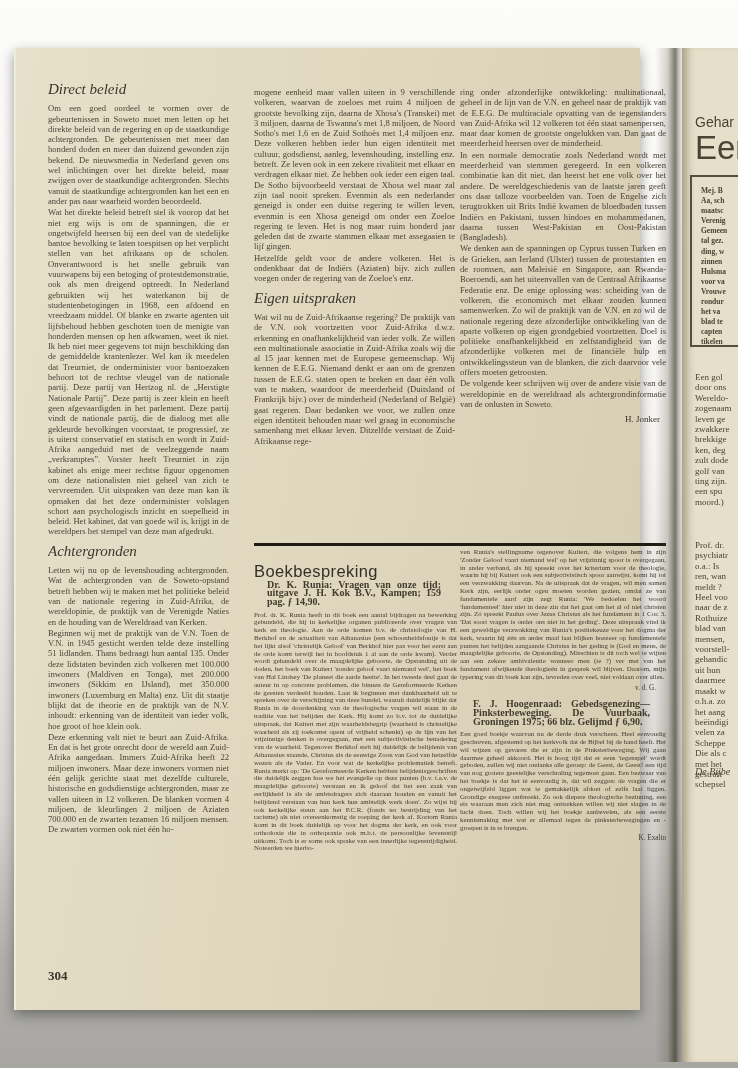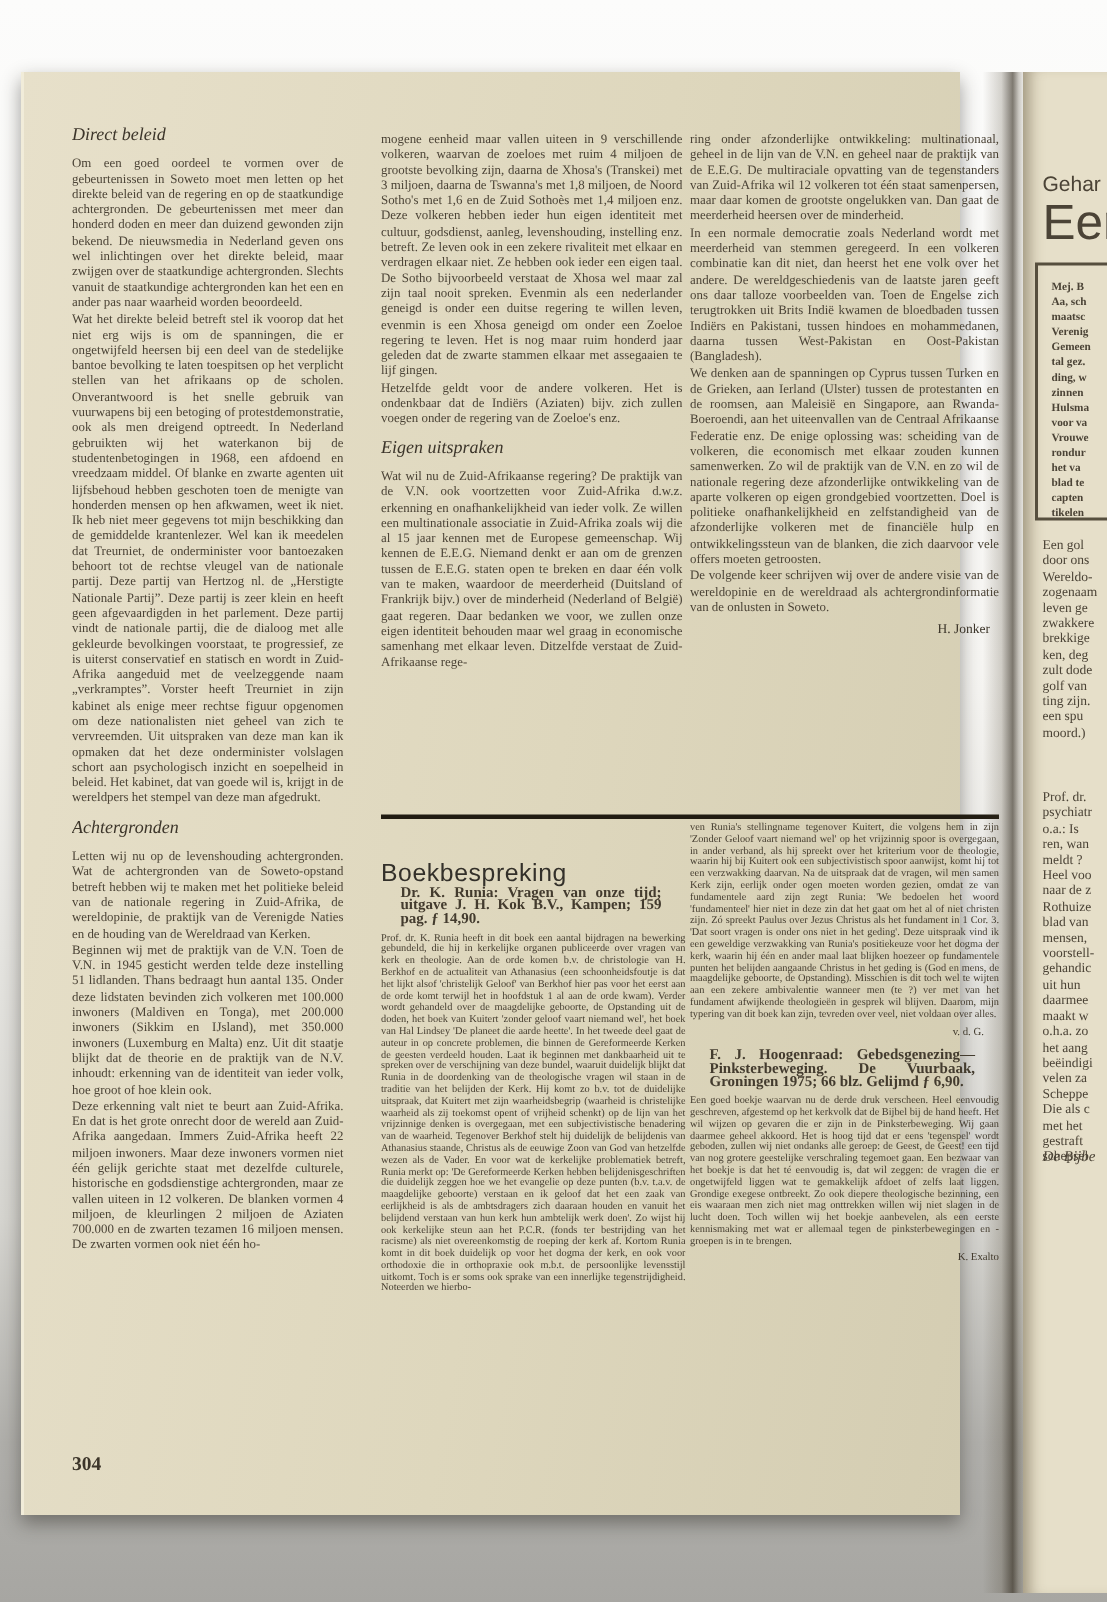--- a/index.html
+++ b/index.html
@@ -7,48 +7,48 @@
     background:linear-gradient(180deg,#fcfcfb 0%,#f6f5f2 42%,#d6d5d0 76%,#b0afab 90%,#a7a6a2 100%);
     font-family:"Liberation Serif","DejaVu Serif",serif;}
   
   #pageL{position:absolute;left:14px;top:48px;width:624px;height:962px;
     background:linear-gradient(100deg,#e7e0ca 0%,#ded7bd 55%,#d4cdb2 100%);
     box-shadow:0 5px 12px rgba(40,38,30,.45);
     border-left:2px solid #f1ecd9;}
   .col{position:absolute;color:#4b4336;text-align:justify;overflow:hidden;}
   .body{font-size:8.6px;line-height:10.3px;}
   .body p{margin:0 0 1px 0;text-indent:0;}
-  h3.ihead{font-style:italic;font-weight:normal;font-size:12px;color:#3c352a;
+  h3.ihead{font-style:italic;font-weight:normal;font-size:15px;color:#3c352a;
     margin:9px 0 9px 0;text-align:left;}
   h3.ihead.first{margin-top:0;}
   .sig{ text-align:right;font-size:9px;color:#3c352a;padding-right:6px;margin-top:5px;}
   #rule{position:absolute;left:238px;top:495px;width:412px;height:3px;background:#211c12;}
   #bookhead{font-family:"Liberation Sans","DejaVu Sans",sans-serif;font-size:16.5px;
-    letter-spacing:.4px;color:#33302a;text-align:left;margin:17px 0 5px 0;font-weight:normal;}
+    letter-spacing:.4px;color:#33302a;text-align:left;margin:6px 0 5px 0;font-weight:normal;}
   .rev{font-size:6.9px;line-height:7.8px;color:#433b2e;}
   .revhead{font-weight:bold;font-size:10px;line-height:8.6px;padding:0 16px 0 13px;margin:0 0 4px 0;}
   .revbody{margin:0;}
   .sigS{font-size:7.2px;color:#433b2e;margin-top:4px;}
   .sigS.r{text-align:right;padding-right:10px;}
   .sigS.l{text-align:right;}
   #pagenum{position:absolute;left:32px;top:920px;font-size:13px;font-weight:bold;color:#3c352a;}
   
   #gutter{position:absolute;left:655px;top:48px;width:28px;height:1014px;
     background:linear-gradient(90deg,rgba(60,50,32,0) 0%,rgba(70,60,40,.22) 45%,rgba(42,34,20,.6) 72%,rgba(70,60,40,.28) 86%,rgba(70,60,40,.05) 100%);}
   
   #pageR{position:absolute;left:682px;top:48px;width:57px;height:1014px;overflow:hidden;
     background:#e6dfc9;box-shadow:inset 10px 0 10px -6px rgba(70,58,34,.45);}
   #pageR .blk{position:absolute;left:13px;white-space:nowrap;color:#4b4336;}
   .pre{white-space:pre-line !important;}
   #rpKicker{top:66px;font-family:"Liberation Sans","DejaVu Sans",sans-serif;font-size:14px;color:#2e2a23;}
   #rpTitle{top:81px;font-family:"Liberation Sans","DejaVu Sans",sans-serif;font-size:33px;color:#2e2a23;}
   #rpBox{position:absolute;left:8px;top:127px;width:92px;height:172px;border:2px solid #564f3e;
     padding:9px 2px 2px 9px;box-sizing:border-box;overflow:hidden;}
   #rpBox .bt{font-size:7.5px;line-height:10.1px;font-weight:bold;color:#4b4336;white-space:pre-line;}
-  .rpbody{font-size:9px;line-height:10.4px;}
+  .rpbody{font-size:9px;line-height:10.4px;margin-top:14px;}
   #rpB1{top:310px;} #rpB2{top:478px;} #rpB3{top:736px;}
   #rpH2{top:718px;font-style:italic;font-size:10px;color:#3c352a;}
 </style>
 </head>
 <body>
 
 <div id="stage">
 
   <div id="pageL">
 

